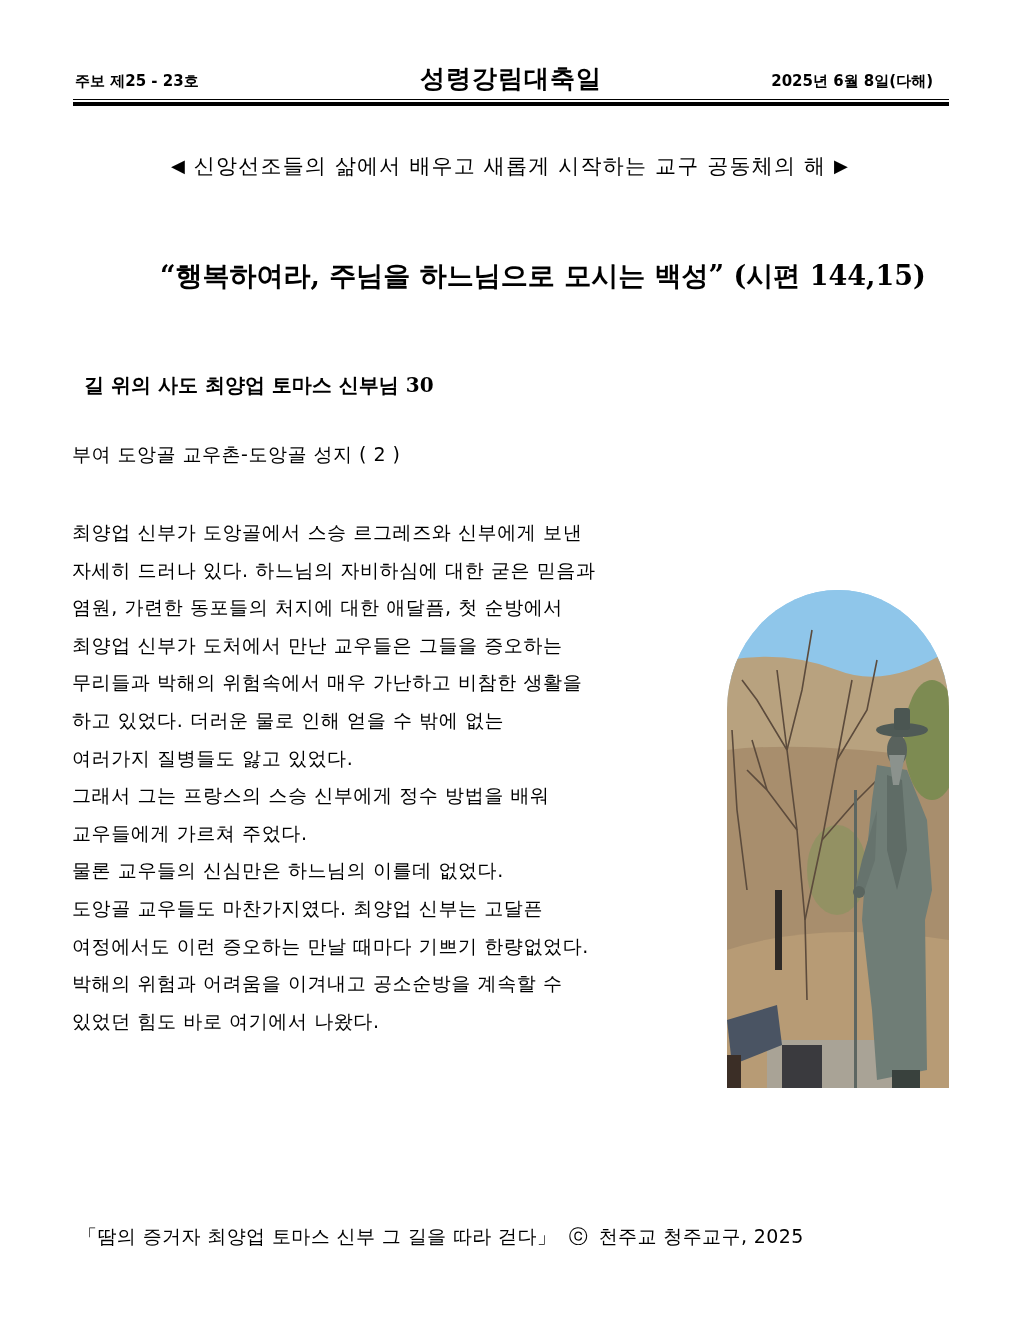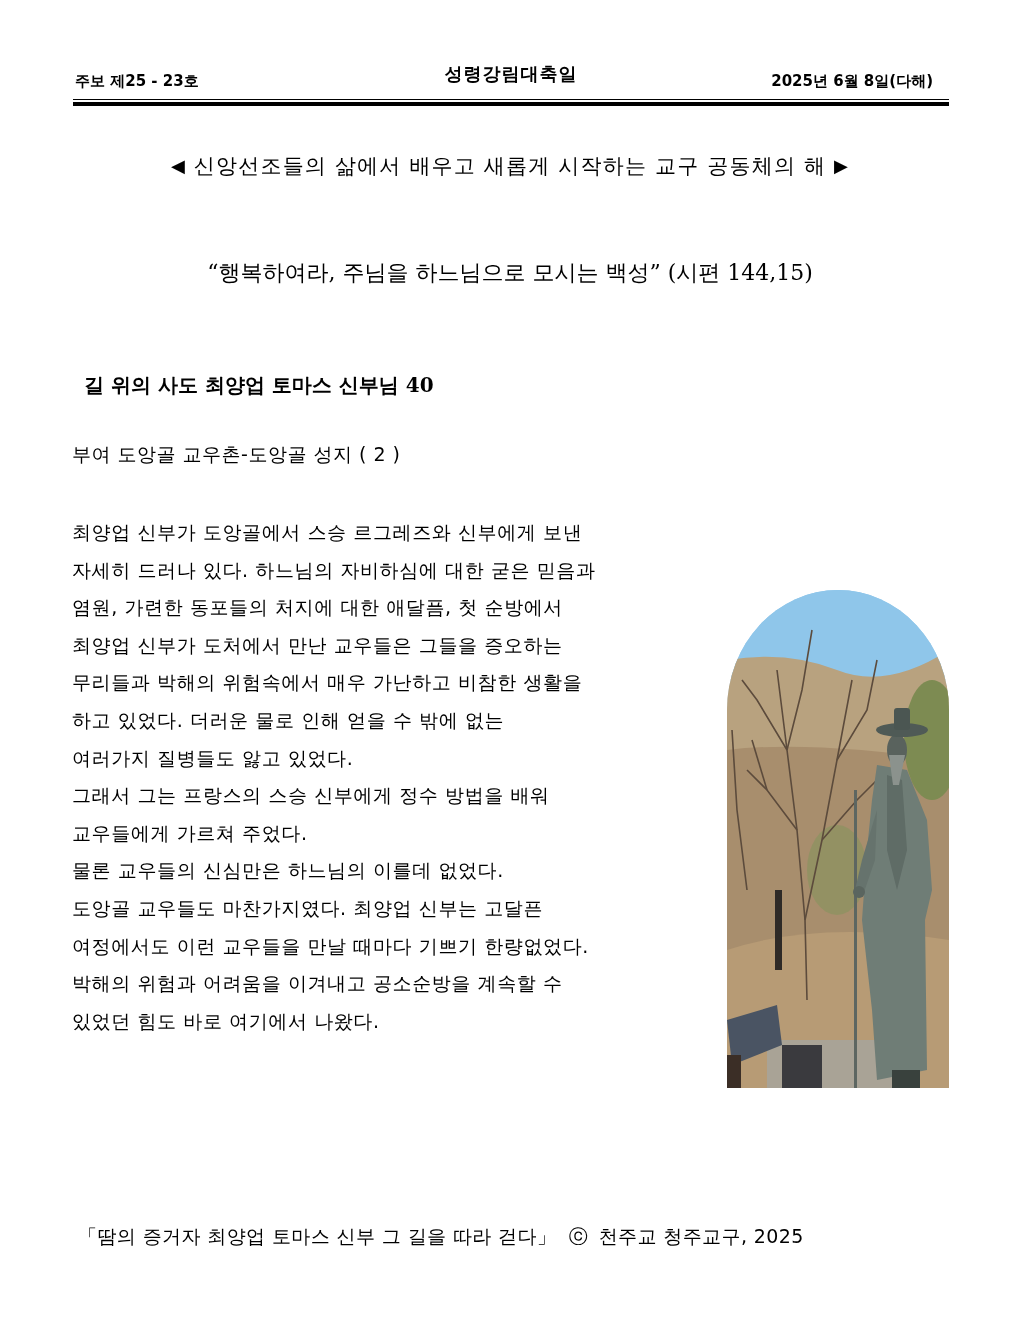--- a/index.html
+++ b/index.html
@@ -37,21 +37,21 @@
       font-weight: bold;
       letter-spacing: 0px;
       white-space: nowrap;
     }
     .hdr-title {
       position: absolute;
       left: 0;
       right: 0;
       top: 0;
       text-align: center;
-      font-size: 18px;
+      font-size: 25px;
       font-weight: bold;
       letter-spacing: 1px;
       white-space: nowrap;
     }
     .hdr-date {
       position: absolute;
       right: 16px;
       top: 10px;
       font-size: 15px;
       font-weight: bold;
@@ -90,23 +90,24 @@
       display: inline-block;
       vertical-align: 1px;
     }
     
     .verse {
       position: absolute;
       left: 160px;
       top: 258px;
       width: 700px;
       text-align: center;
-      font-size: 22px;
+      font-size: 27px;
       white-space: nowrap;
       font-family: "DejaVu Serif", "Liberation Serif", serif;
+      font-weight: bold;
     }
     
     .section-title {
       position: absolute;
       left: 84px;
       top: 372px;
       font-size: 20px;
       font-weight: bold;
       white-space: nowrap;
       font-family: "DejaVu Serif", "Liberation Serif", serif;
@@ -182,36 +183,36 @@
   <div class="hdr-rule-thick"></div>
 
   <div class="banner">
     <span class="tri">◀</span>
     <span>신앙선조들의 삶에서 배우고 새롭게 시작하는 교구 공동체의 해</span>
     <span class="tri">▶</span>
   </div>
 
   <div class="verse">“행복하여라, 주님을 하느님으로 모시는 백성” (시편 144,15)</div>
 
-  <div class="section-title">길 위의 사도 최양업 토마스 신부님 40</div>
+  <div class="section-title">길 위의 사도 최양업 토마스 신부님 30</div>
   <div class="subtitle">부여 도앙골 교우촌-도앙골 성지 ( 2 )</div>
 
   <div class="body-text">
     <div class="body-line">최양업 신부가 도앙골에서 스승 르그레즈와 신부에게 보낸</div>
     <div class="body-line">자세히 드러나 있다. 하느님의 자비하심에 대한 굳은 믿음과</div>
     <div class="body-line">염원, 가련한 동포들의 처지에 대한 애달픔, 첫 순방에서</div>
     <div class="body-line">최양업 신부가 도처에서 만난 교우들은 그들을 증오하는</div>
     <div class="body-line">무리들과 박해의 위험속에서 매우 가난하고 비참한 생활을</div>
     <div class="body-line">하고 있었다. 더러운 물로 인해 얻을 수 밖에 없는</div>
     <div class="body-line">여러가지 질병들도 앓고 있었다.</div>
     <div class="body-line">그래서 그는 프랑스의 스승 신부에게 정수 방법을 배워</div>
     <div class="body-line">교우들에게 가르쳐 주었다.</div>
     <div class="body-line">물론 교우들의 신심만은 하느님의 이를데 없었다.</div>
     <div class="body-line">도앙골 교우들도 마찬가지였다. 최양업 신부는 고달픈</div>
-    <div class="body-line">여정에서도 이런 교우들을 만날 때마다 기쁘기 한량없었다.</div>
+    <div class="body-line">여정에서도 이런 증오하는 만날 때마다 기쁘기 한량없었다.</div>
     <div class="body-line">박해의 위험과 어려움을 이겨내고 공소순방을 계속할 수</div>
     <div class="body-line">있었던 힘도 바로 여기에서 나왔다.</div>
   </div>
 
   <div class="photo" title="갓을 쓰고 지팡이를 든 최양업 신부 동상, 겨울 숲 배경">
     <svg viewBox="0 0 222 498" xmlns="http://www.w3.org/2000/svg">
 
       <rect x="0" y="0" width="222" height="90" fill="#8fc6ea"></rect>
 
       <path d="M0 70 Q60 60 110 80 T222 60 L222 498 L0 498 Z" fill="#b8a27f"></path>

